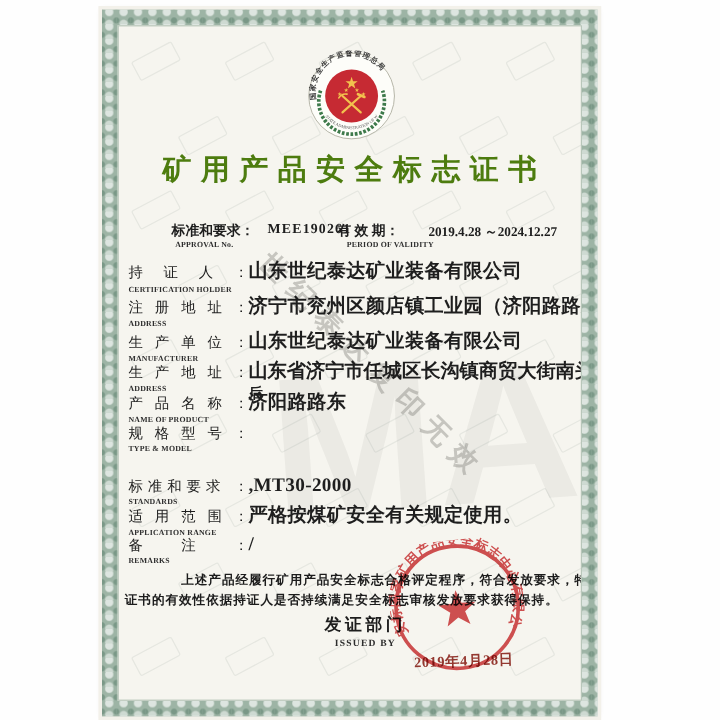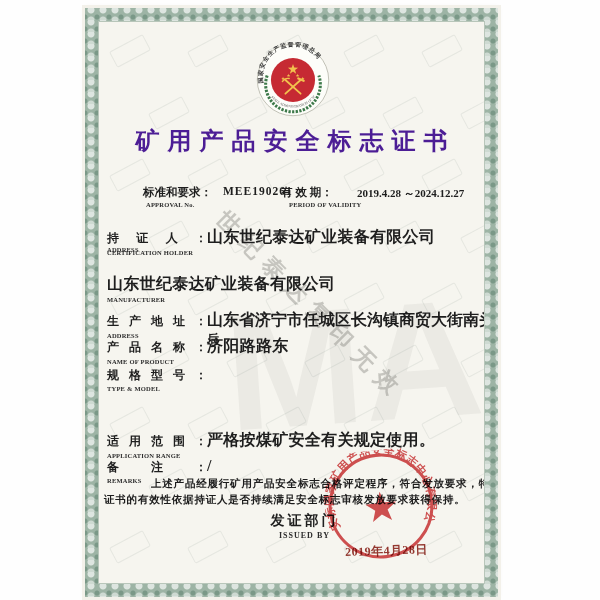--- a/index.html
+++ b/index.html
@@ -39,35 +39,35 @@
   .wm-diag{
     position:absolute;left:132px;top:182px;
     font-size:23px;font-weight:bold;letter-spacing:9px;white-space:nowrap;
     color:rgba(105,105,100,.34);transform:rotate(45deg);transform-origin:0 0;
   }
   
   .emblem{position:absolute;left:156px;top:20px;width:76px;height:76px;}
   
   .title{
     position:absolute;left:0;right:0;top:103px;text-align:center;
-    font-size:24px;font-weight:bold;letter-spacing:8px;text-indent:8px;color:#4c1d95;
+    font-size:24px;font-weight:bold;letter-spacing:8px;text-indent:8px;color:#4d7c0f;
   }
   .subtitle{
     position:absolute;left:0;right:0;top:134px;text-align:center;
     font-size:9.5px;font-weight:bold;letter-spacing:.2px;color:#222;
   }
   
   .hdr{position:absolute;font-size:11.5px;font-weight:bold;white-space:nowrap;}
   .hdr-en{position:absolute;font-size:6.5px;font-weight:bold;letter-spacing:.2px;color:#2d2d2d;white-space:nowrap;}
   
   .row{position:absolute;left:8px;right:4px;}
   .cnline{display:flex;align-items:baseline;}
   .lbl{
-    flex:0 0 100px;font-size:12px;font-weight:bold;white-space:nowrap;
-    text-align:justify;text-align-last:justify;margin-top:14px;
+    flex:0 0 100px;font-size:12px;font-weight:normal;white-space:nowrap;
+    text-align:justify;text-align-last:justify;
   }
   .val{font-size:16px;font-weight:bold;letter-spacing:.3px;white-space:nowrap;}
   .enline{display:flex;}
   .en{flex:0 0 100px;font-size:6.5px;font-weight:bold;letter-spacing:.2px;color:#2d2d2d;margin-top:1px;white-space:nowrap;}
   .val2{font-size:12px;font-weight:bold;}
   
   .st{position:absolute;font-size:10.5px;font-weight:600;letter-spacing:.8px;white-space:nowrap;color:#1c1c1c;}
   
   .issued{position:absolute;left:148px;top:490px;width:115px;text-align:center;}
   .issued .cn{font-size:14px;font-weight:bold;letter-spacing:3px;}
@@ -182,26 +182,31 @@
       <div class="row" style="top:194px">
         <div class="cnline">
             <span class="lbl">持 证 人 ：</span>
             <span class="val">山东世纪泰达矿业装备有限公司</span>
           </div>
         <div class="enline">
             <span class="en">CERTIFICATION HOLDER</span>
           </div>
       </div>
       <div class="row" style="top:223px">
+        <div class="cnline">
+            <span class="lbl">注 册 地 址 ：</span>
+            <span class="val">济宁市兖州区颜店镇工业园（济阳路路东）</span>
+          </div>
         <div class="enline">
             <span class="en">ADDRESS</span>
           </div>
       </div>
       <div class="row" style="top:252px">
         <div class="cnline">
+            <span class="lbl">生 产 单 位 ：</span>
             <span class="val">山东世纪泰达矿业装备有限公司</span>
           </div>
         <div class="enline">
             <span class="en">MANUFACTURER</span>
           </div>
       </div>
       <div class="row" style="top:277px">
         <div class="cnline">
             <span class="lbl">生 产 地 址 ：</span>
             <span class="val" style="letter-spacing:0">山东省济宁市任城区长沟镇商贸大街南头济梁路北农行</span>
@@ -219,20 +224,29 @@
         <div class="enline">
             <span class="en">NAME OF PRODUCT</span>
           </div>
       </div>
       <div class="row" style="top:331px">
         <div class="cnline">
             <span class="lbl">规 格 型 号 ：</span>
           </div>
         <div class="enline">
             <span class="en">TYPE &amp; MODEL</span>
+          </div>
+      </div>
+      <div class="row" style="top:374px">
+        <div class="cnline">
+            <span class="lbl">标准和要求 ：</span>
+            <span class="val">,MT30-2000</span>
+          </div>
+        <div class="enline">
+            <span class="en">STANDARDS</span>
           </div>
       </div>
       <div class="row" style="top:423px">
         <div class="cnline">
             <span class="lbl">备 注 ：</span>
             <span class="val">/</span>
           </div>
         <div class="enline">
             <span class="en">REMARKS</span>
           </div>

